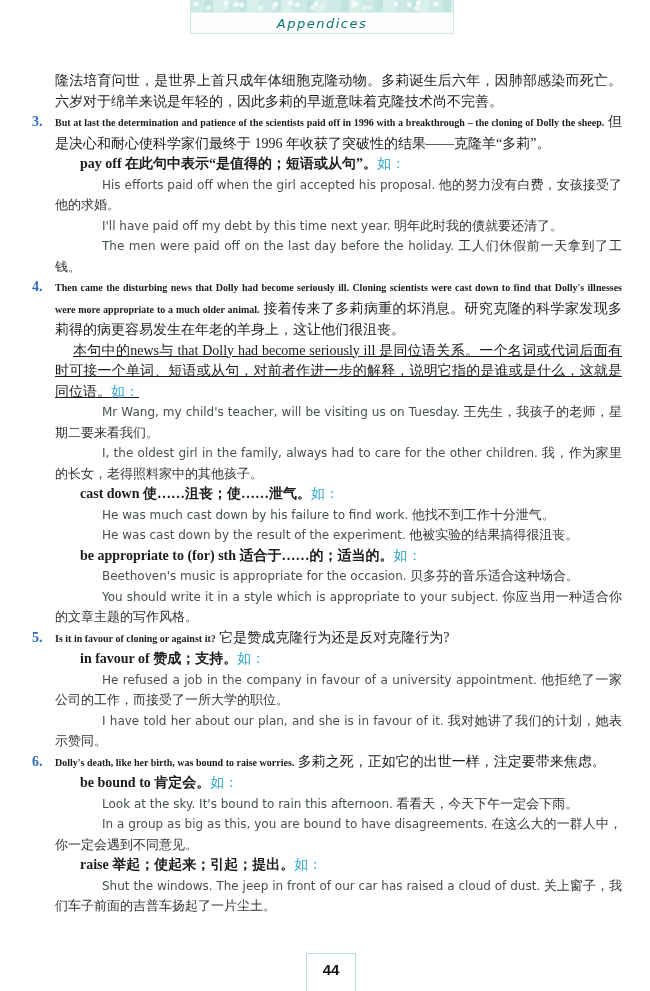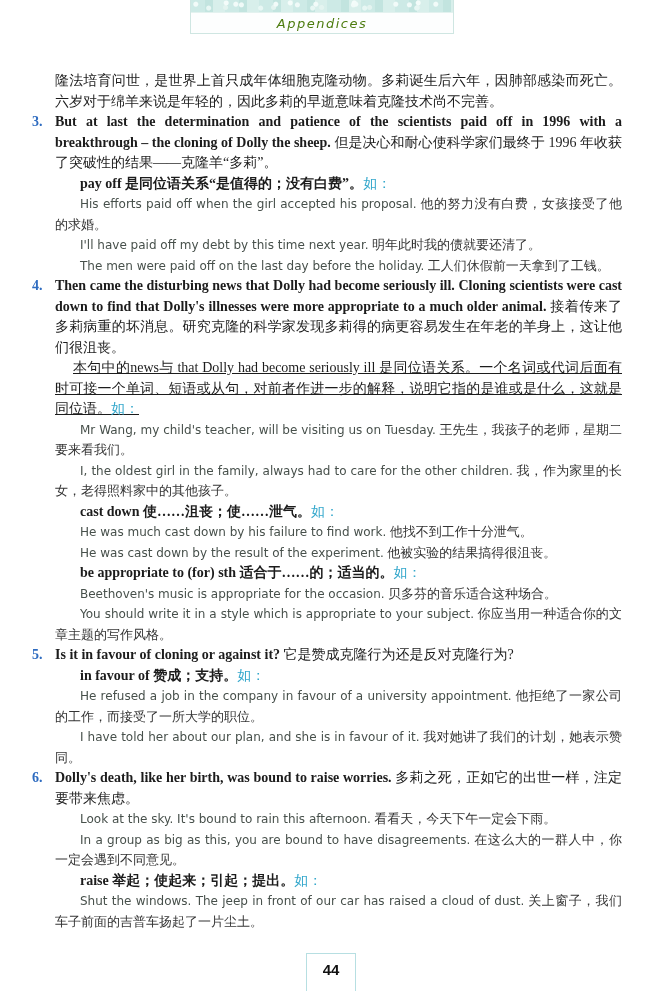--- a/index.html
+++ b/index.html
@@ -28,53 +28,53 @@
       radial-gradient(circle at 72% 65%, #e4f4f0 0 2px, transparent 3px),
       radial-gradient(circle at 90% 45%, #f0faf8 0 2px, transparent 3px),
       repeating-linear-gradient(90deg,#cdeae6 0 14px,#c2e4df 14px 22px,#d8efeb 22px 34px);
     background-size:40px 13px,52px 13px,64px 13px,48px 13px,56px 13px,100% 13px;
     border-bottom:1px solid #e3f2ef;
   }
   .header-title{
     height:37px;line-height:21px;text-align:center;
     font-family:"DejaVu Sans","Liberation Sans",sans-serif;
     font-style:italic;font-size:13px;letter-spacing:1.5px;
-    color:#4d7c0f;
+    color:#0f766e;
   }
 
   
   .content{
     position:absolute;left:55px;top:71px;width:567px;
     font-size:14px;line-height:20.5px;text-align:justify;
   }
   .content p{margin:0;padding:0;}
   .intro{ text-indent:0; }
 
   .item{position:relative;}
   .num{
     position:absolute;left:-23px;top:0;
     color:#2f6cc0;font-weight:bold;
     font-family:"Liberation Serif",serif;font-size:14px;
   }
   .head .en{
     font-weight:bold;
     font-family:"Liberation Serif",serif;
-    font-size:14px;
+    font-size:10px;
   }
   .head .zh{ font-size:14px; }
 
   .def,.expl,.ex{ text-indent:25px; }
   .expl{ text-indent:18px;text-decoration:underline; }
   .def .lead{ font-weight:bold; }
   .ru{ color:#35a8cc; }
 
   .ex{ color:#3a3f3c; }
   .ex-en{
     font-family:"DejaVu Sans","Liberation Sans",sans-serif;
-    font-size:12px;color:#47504b;
+    font-size:12px;color:#47504b;margin-left:22px;
   }
   .ex-zh{ font-size:13px;color:#343434; }
 
   
   .page-num-box{
     position:absolute;left:306px;top:953px;width:50px;height:45px;
     border:1px solid #b7dfe2;background:#ffffff;box-sizing:border-box;
     text-align:center;
     font-family:"Liberation Sans","DejaVu Sans",sans-serif;
     font-weight:bold;font-size:15px;color:#111;
@@ -90,21 +90,21 @@
     <div class="header-band"></div>
     <div class="header-title">Appendices</div>
   </div>
 
   <div class="content">
     <p class="intro">隆法培育问世，是世界上首只成年体细胞克隆动物。多莉诞生后六年，因肺部感染而死亡。六岁对于绵羊来说是年轻的，因此多莉的早逝意味着克隆技术尚不完善。</p>
     <div id="items-list">
         <div class="item">
           <span class="num">3.</span>
           <p class="head"><b class="en">But at last the determination and patience of the scientists paid off in 1996 with a breakthrough – the cloning of Dolly the sheep.</b> <span class="zh">但是决心和耐心使科学家们最终于 1996 年收获了突破性的结果——克隆羊“多莉”。</span></p>
-          <p class="def"><span class="lead">pay off 是同位语关系“是值得的；没有白费”。</span><span class="ru">如：</span></p>
+          <p class="def"><span class="lead">pay off 在此句中表示“是值得的；短语或从句”。</span><span class="ru">如：</span></p>
           <p class="ex"><span class="ex-en">His efforts paid off when the girl accepted his proposal.</span> <span class="ex-zh">他的努力没有白费，女孩接受了他的求婚。</span></p>
           <p class="ex"><span class="ex-en">I'll have paid off my debt by this time next year.</span> <span class="ex-zh">明年此时我的债就要还清了。</span></p>
           <p class="ex"><span class="ex-en">The men were paid off on the last day before the holiday.</span> <span class="ex-zh">工人们休假前一天拿到了工钱。</span></p>
         </div>
         <div class="item">
           <span class="num">4.</span>
           <p class="head"><b class="en">Then came the disturbing news that Dolly had become seriously ill. Cloning scientists were cast down to find that Dolly's illnesses were more appropriate to a much older animal.</b> <span class="zh">接着传来了多莉病重的坏消息。研究克隆的科学家发现多莉得的病更容易发生在年老的羊身上，这让他们很沮丧。</span></p>
           <p class="expl"><span class="lead">本句中的news与 that Dolly had become seriously ill 是同位语关系。一个名词或代词后面有时可接一个单词、短语或从句，对前者作进一步的解释，说明它指的是谁或是什么，这就是同位语。</span><span class="ru">如：</span></p>
           <p class="ex"><span class="ex-en">Mr Wang, my child's teacher, will be visiting us on Tuesday.</span> <span class="ex-zh">王先生，我孩子的老师，星期二要来看我们。</span></p>
           <p class="ex"><span class="ex-en">I, the oldest girl in the family, always had to care for the other children.</span> <span class="ex-zh">我，作为家里的长女，老得照料家中的其他孩子。</span></p>
@@ -118,20 +118,21 @@
         <div class="item">
           <span class="num">5.</span>
           <p class="head"><b class="en">Is it in favour of cloning or against it?</b> <span class="zh">它是赞成克隆行为还是反对克隆行为?</span></p>
           <p class="def"><span class="lead">in favour of 赞成；支持。</span><span class="ru">如：</span></p>
           <p class="ex"><span class="ex-en">He refused a job in the company in favour of a university appointment.</span> <span class="ex-zh">他拒绝了一家公司的工作，而接受了一所大学的职位。</span></p>
           <p class="ex"><span class="ex-en">I have told her about our plan, and she is in favour of it.</span> <span class="ex-zh">我对她讲了我们的计划，她表示赞同。</span></p>
         </div>
         <div class="item">
           <span class="num">6.</span>
           <p class="head"><b class="en">Dolly's death, like her birth, was bound to raise worries.</b> <span class="zh">多莉之死，正如它的出世一样，注定要带来焦虑。</span></p>
+          <p class="def"><span class="lead">be bound to 肯定会。</span><span class="ru">如：</span></p>
           <p class="ex"><span class="ex-en">Look at the sky. It's bound to rain this afternoon.</span> <span class="ex-zh">看看天，今天下午一定会下雨。</span></p>
           <p class="ex"><span class="ex-en">In a group as big as this, you are bound to have disagreements.</span> <span class="ex-zh">在这么大的一群人中，你一定会遇到不同意见。</span></p>
           <p class="def"><span class="lead">raise 举起；使起来；引起；提出。</span><span class="ru">如：</span></p>
           <p class="ex"><span class="ex-en">Shut the windows. The jeep in front of our car has raised a cloud of dust.</span> <span class="ex-zh">关上窗子，我们车子前面的吉普车扬起了一片尘土。</span></p>
         </div>
       </div>
   </div>
 
   <div class="page-num-box">
     <span>44</span>

